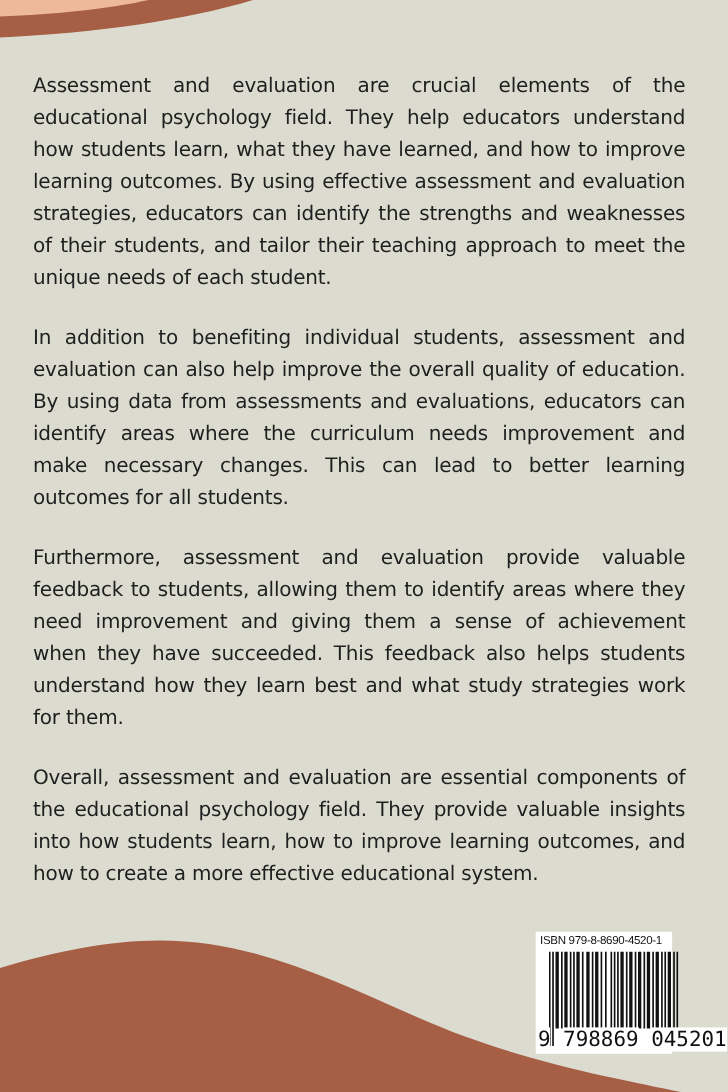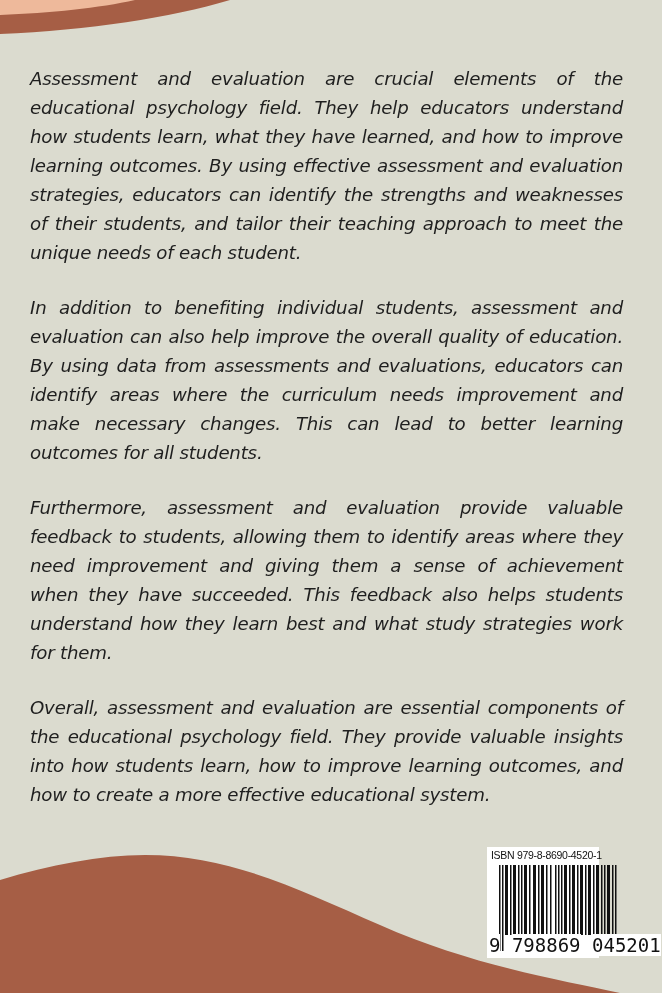--- a/index.html
+++ b/index.html
@@ -5,31 +5,31 @@
   html, body { margin: 0; padding: 0; }
   body {
     width: 662px; height: 993px; position: relative; overflow: hidden;
     background: #dbdbcf;
     font-family: "DejaVu Sans", sans-serif;
     color: #1f1f1f;
   }
   .top-deco { position: absolute; left: 0; top: 0; width: 662px; height: 40px; }
   .bottom-deco { position: absolute; left: 0; top: 840px; width: 662px; height: 153px; }
   .content {
-    position: absolute; left: 30px; top: 64px; width: 593px; font-style: italic;
+    position: absolute; left: 30px; top: 64px; width: 593px;
   }
   .para {
     margin: 0 0 26px 0;
     font-size: 18.2px;
     line-height: 29px;
     text-align: justify;
     letter-spacing: -0.2px;
   }
   .barcode-box {
-    position: absolute; left: 487px; top: 847px; width: 112px; height: 111px;
+    position: absolute; left: 487px; top: 847px; width: 124px; height: 111px;
     background: #ffffff;
   }
   .isbn-text {
     position: absolute; left: 4px; top: 2px; font-size: 10.5px;
     font-family: "Liberation Sans", sans-serif; color: #111; white-space: nowrap;
     letter-spacing: -0.3px;
   }
   .bars { position: absolute; left: 12px; top: 18px; width: 118px; height: 86px; }
   .digits {
     position: absolute; left: 2px; top: 87px; font-size: 19px;

